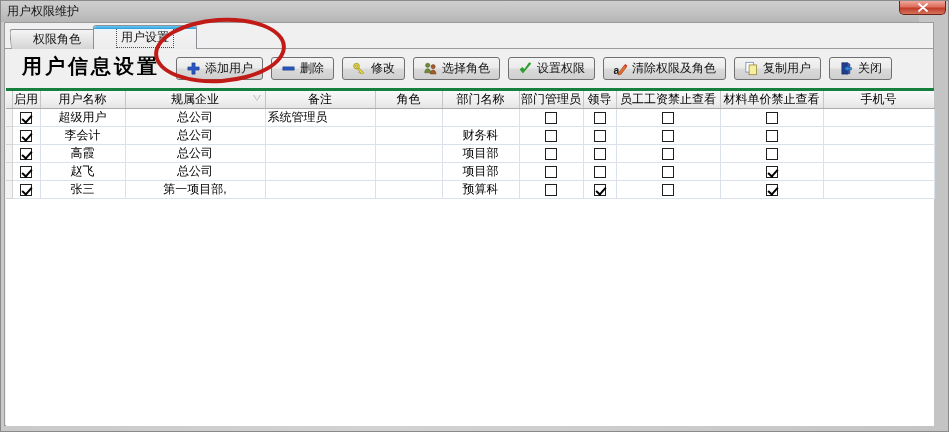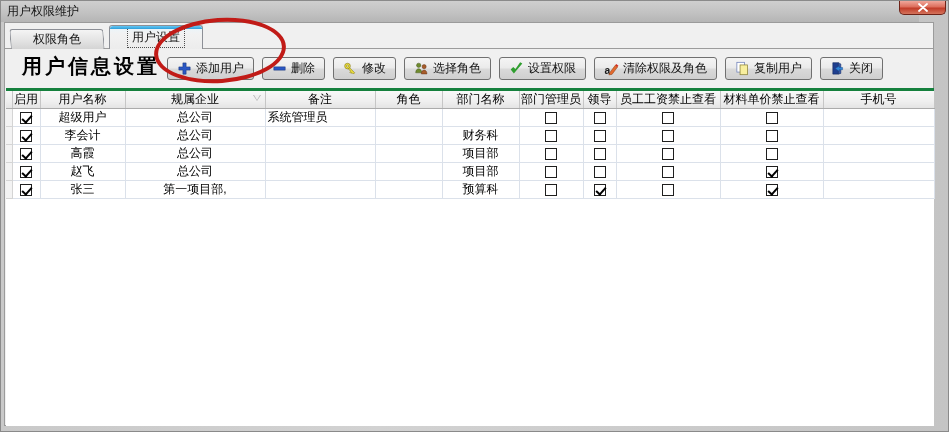--- a/index.html
+++ b/index.html
@@ -34,35 +34,35 @@
   .tab {
     position:absolute; height:20px; bottom:0; z-index:1;
     border:1px solid #8c8f96; border-bottom:none; border-radius:3px 3px 0 0;
     background:linear-gradient(180deg,#f4f4f4 0%,#e2e2e2 60%,#d4d4d4 100%);
     font-size:12px; color:#111; display:flex; align-items:center; justify-content:center;
     cursor:pointer;
   }
   .tab.inactive { left:5px; width:94px; transform:skewX(4deg); }
   .tab.inactive .tab-label { transform:skewX(-4deg); }
   .tab.active {
-    left:104px; width:94px; height:24px; z-index:2;
+    left:88px; width:104px; height:24px; z-index:2;
     background:linear-gradient(180deg,#e8f5fc 0%,#f2f2f2 35%,#ececec 100%);
     border-color:#8c8f96;
   }
   .tab.active::before {
     content:""; position:absolute; left:0; right:0; top:0; height:3px;
     background:linear-gradient(180deg,#64c8f5,#2d9ed9); border-radius:3px 3px 0 0;
   }
   .tab-focus { outline:1px dotted #4d4d4d; padding:1px 4px; }
   
   .section-title {
     position:absolute; left:17px; top:30px; font-size:20px; font-weight:bold;
     color:#000000; letter-spacing:3px;
   }
-  .toolbar { position:absolute; left:162px; top:34px; height:23px; display:flex; gap:8px; }
+  .toolbar { position:absolute; left:171px; top:34px; height:23px; display:flex; gap:8px; }
   .tbtn {
     height:23px; padding:0 9px; display:flex; align-items:center; gap:4px;
     font-size:12px; color:#111; cursor:pointer; white-space:nowrap;
     border:1px solid #707070; border-radius:3px;
     background:linear-gradient(180deg,#f4f4f4 0%,#ebebeb 45%,#d9d9d9 55%,#cfcfcf 100%);
   }
   .tbtn svg { width:15px; height:15px; display:block; }
   
   .annotation {
     position:absolute; left:153px; top:17px; width:132px; height:65px;

